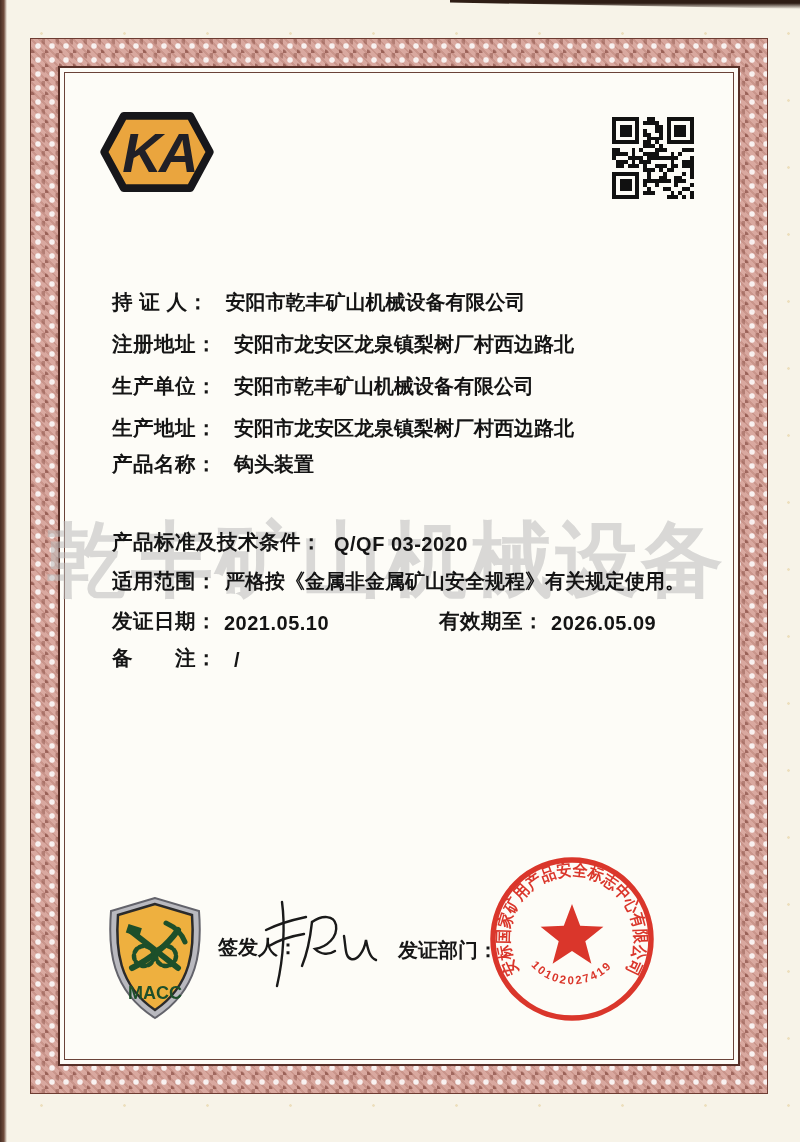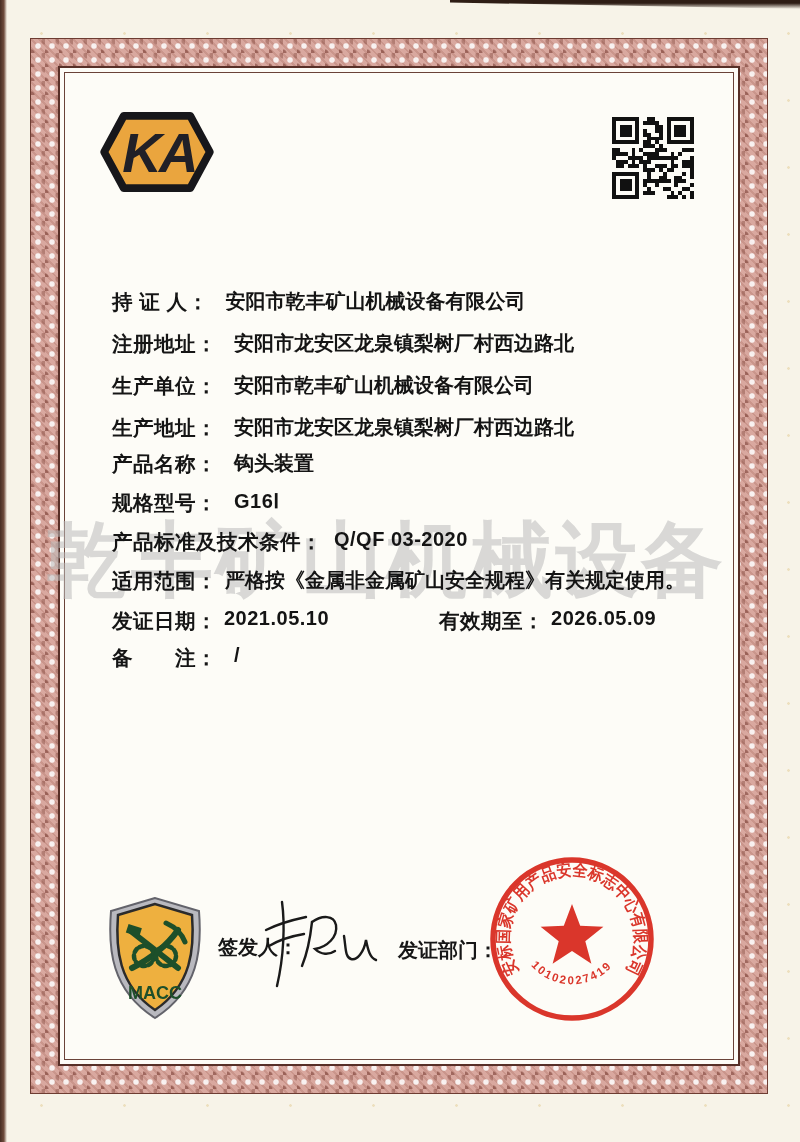--- a/index.html
+++ b/index.html
@@ -40,21 +40,21 @@
   .ka{position:absolute;left:99px;top:107px;width:116px;height:90px;}
   .serial{position:absolute;left:225px;top:139px;width:365px;text-align:center;white-space:nowrap;}
   .serial .lab{font-size:21.5px;font-weight:700;color:#111;}
   .serial .num{font-size:23px;font-weight:600;letter-spacing:1px;color:#111;
     font-family:"DejaVu Serif","Liberation Serif",serif;margin-left:8px;}
   .qr{position:absolute;left:612px;top:117px;width:82px;height:82px;}
   .cert-title{position:absolute;left:0;top:202px;width:800px;text-align:center;
     font-size:43px;font-weight:800;letter-spacing:3px;color:#0d0d0d;
     font-family:"DejaVu Serif","Liberation Serif",serif;}
   
-  .row{position:absolute;left:112px;width:600px;display:flex;align-items:flex-start;white-space:nowrap;}
+  .row{position:absolute;left:112px;width:600px;display:flex;align-items:flex-end;white-space:nowrap;}
   .flabel{font-size:20.5px;font-weight:700;color:#151515;letter-spacing:.5px;}
   .fvalue{margin-left:17px;color:#141414;}
   .cn{font-size:20px;font-weight:700;font-family:"DejaVu Serif","Liberation Serif",serif;}
   .num2{font-size:20px;font-weight:700;font-family:"Liberation Sans",sans-serif;letter-spacing:.5px;}
   .r1{top:288px}.r2{top:330px}.r3{top:372px}.r4{top:414px}
   .r5{top:450px}.r6{top:489px}.r7{top:528px}.r8{top:567px}
   .r9{top:607px}.r10{top:644px}
   .r8 .fvalue{margin-left:8px;}
   .r7 .fvalue{margin-left:12px;}
   .lab2{margin-left:110px;}
@@ -340,24 +340,20 @@
       <span class="fvalue cn">安阳市乾丰矿山机械设备有限公司</span>
     </div>
     <div class="row r4">
       <span class="flabel">生产地址：</span>
       <span class="fvalue cn">安阳市龙安区龙泉镇梨树厂村西边路北</span>
     </div>
     <div class="row r5">
       <span class="flabel">产品名称：</span>
       <span class="fvalue cn">钩头装置</span>
     </div>
-    <div class="row r6">
-      <span class="flabel">规格型号：</span>
-      <span class="fvalue num2">G16Ⅰ</span>
-    </div>
     <div class="row r7">
       <span class="flabel">产品标准及技术条件：</span>
       <span class="fvalue num2">Q/QF 03-2020</span>
     </div>
     <div class="row r8">
       <span class="flabel">适用范围：</span>
       <span class="fvalue cn">严格按《金属非金属矿山安全规程》有关规定使用。</span>
     </div>
     <div class="row r9">
       <span class="flabel">发证日期：</span>

